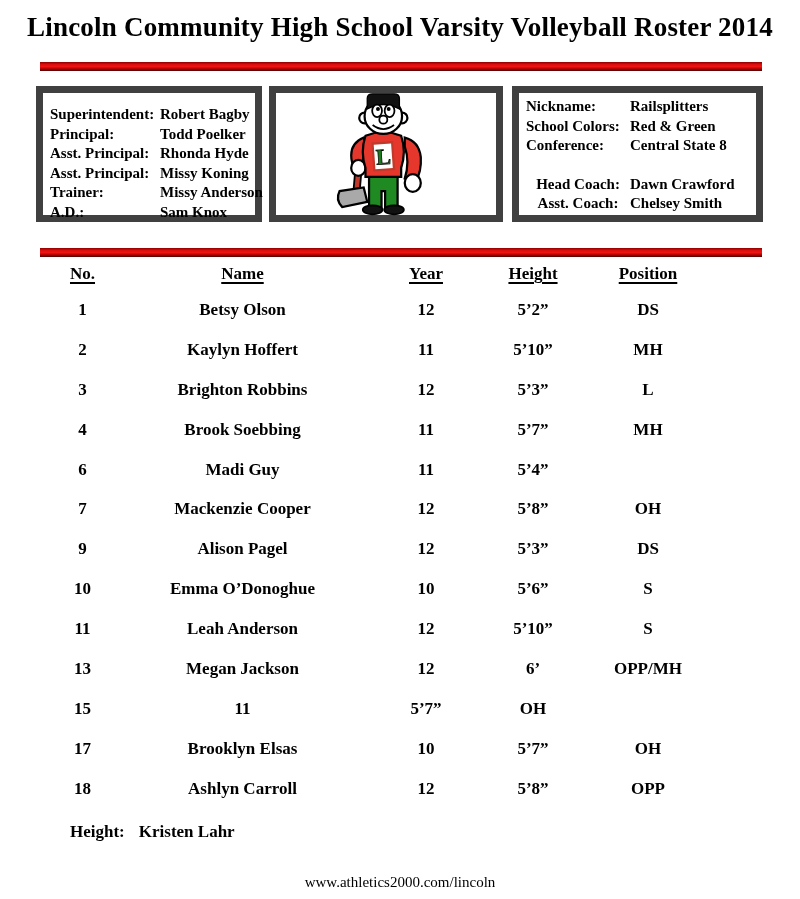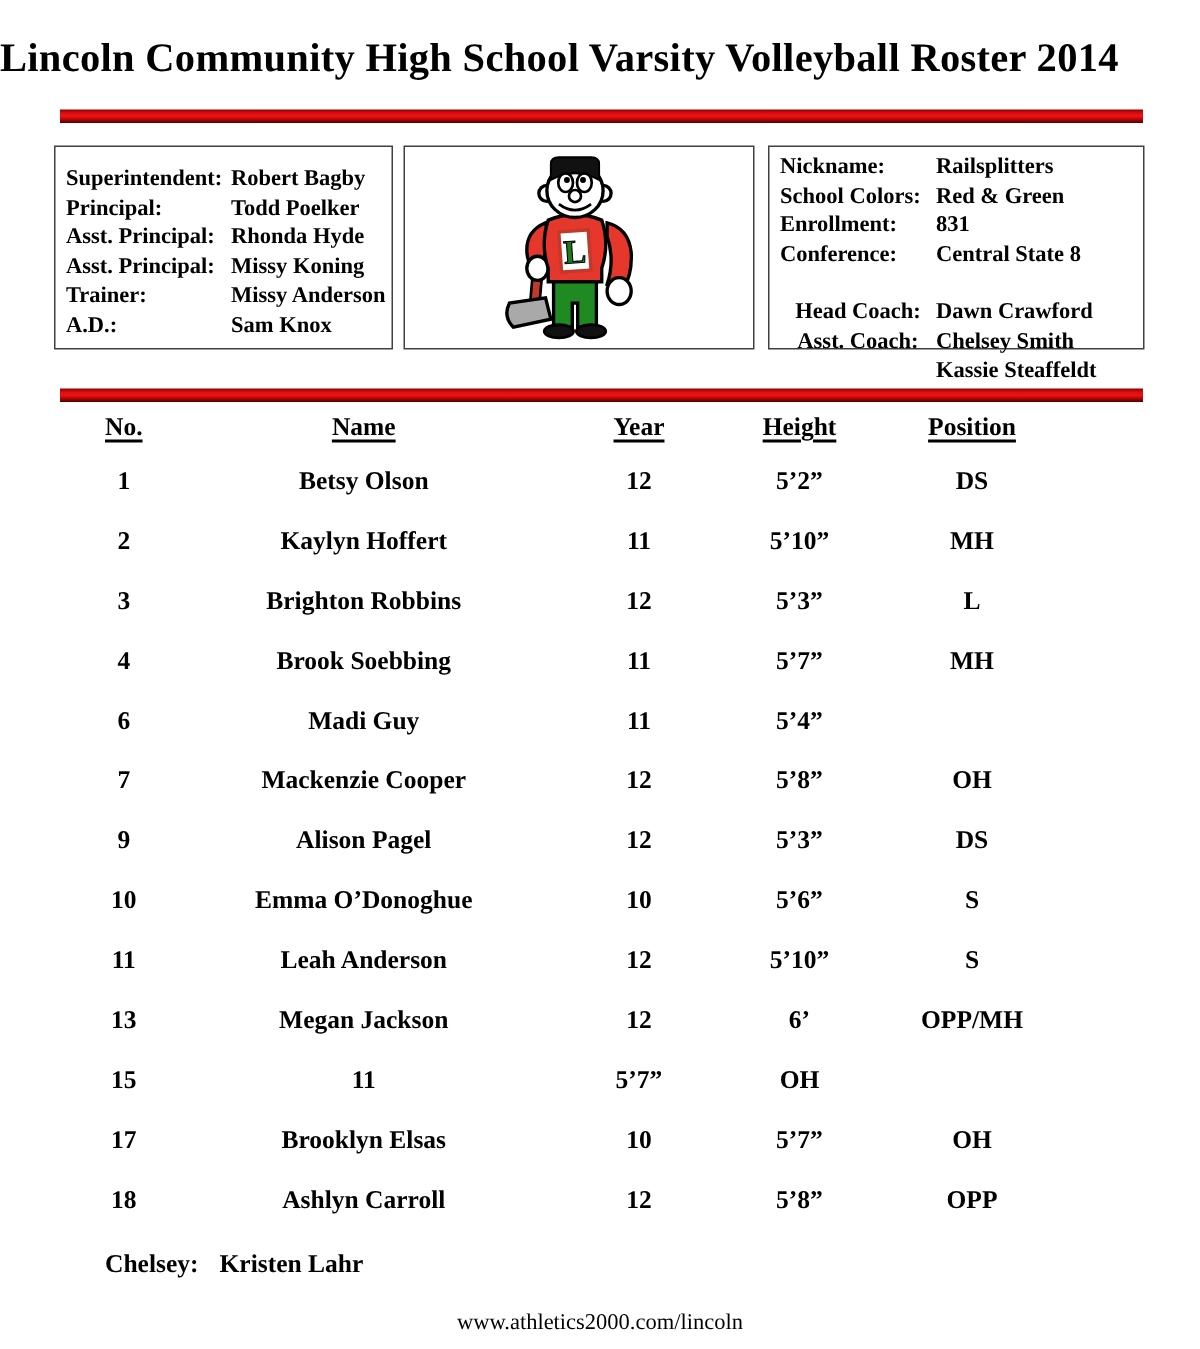--- a/index.html
+++ b/index.html
@@ -5,41 +5,42 @@
   * { margin: 0; padding: 0; box-sizing: border-box; }
   html, body { background: #fff; }
   body {
     width: 800px; height: 899px;
     font-family: "Liberation Serif", "DejaVu Serif", serif;
     color: #000;
     overflow: hidden;
     position: relative;
   }
   .page-title {
-    padding-top: 20px;
+    padding-top: 9px;
+    text-align: center;
     font-size: 27px;
     font-weight: bold;
     line-height: 36px;
     letter-spacing: 0.2px;
   }
   .redbar {
     margin: 0 38px 0 40px;
     height: 9px;
     background: linear-gradient(to bottom, #8e0000 0%, #dd0e0e 28%, #ee1414 50%, #b80505 72%, #4d0000 100%);
   }
   .redbar-1 { margin-top: 17px; }
   .redbar-2 { margin-top: 26px; }
 
   
   .info-row {
     margin: 15px 36px 0 36px;
     height: 136px;
     display: flex;
   }
-  .info-cell { border: 1px solid #404040; height: 136px; background: #fff; }
+  .info-cell { border: 7px solid #404040; height: 136px; background: #fff; }
   .cell-staff   { width: 226px; padding: 12px 2px 0 7px; }
   .cell-mascot  { width: 234px; margin-left: 7px; display: flex; align-items: center; justify-content: center; }
   .cell-school  { width: 251px; margin-left: 9px; padding: 4px 2px 0 7px; }
 
   .kv-line { display: flex; font-weight: bold; font-size: 15px; line-height: 19.5px; white-space: nowrap; }
   .cell-staff  .kv-label { width: 110px; flex: none; }
   .cell-school .kv-label { width: 104px; flex: none; }
   .coach-block { margin-top: 19px; text-align: center; }
 
   
@@ -152,40 +153,32 @@
     <div class="facts-block">
         <div class="kv-line">
           <span class="kv-label">Nickname:</span>
           <span class="kv-value">Railsplitters</span>
         </div>
         <div class="kv-line">
           <span class="kv-label">School Colors:</span>
           <span class="kv-value">Red &amp; Green</span>
         </div>
         <div class="kv-line">
-          <span class="kv-label">Enrollment:</span>
-          <span class="kv-value">831</span>
-        </div>
-        <div class="kv-line">
           <span class="kv-label">Conference:</span>
           <span class="kv-value">Central State 8</span>
         </div>
       </div>
     <div class="coach-block">
         <div class="kv-line">
           <span class="kv-label">Head Coach:</span>
           <span class="kv-value">Dawn Crawford</span>
         </div>
         <div class="kv-line">
           <span class="kv-label">Asst. Coach:</span>
           <span class="kv-value">Chelsey Smith</span>
-        </div>
-        <div class="kv-line">
-          <span class="kv-label"></span>
-          <span class="kv-value">Kassie Steaffeldt</span>
         </div>
       </div>
   </div>
 </div>
 
 <div class="redbar redbar-2"></div>
 
 <div class="roster">
   <div class="trow header-row">
     <div class="tcell">No.</div>
@@ -281,19 +274,19 @@
         <div class="tcell">18</div>
         <div class="tcell">Ashlyn Carroll</div>
         <div class="tcell">12</div>
         <div class="tcell">5’8”</div>
         <div class="tcell">OPP</div>
       </div>
     </div>
 </div>
 
 <div class="manager-line">
-  <span>Chelsey:</span>
+  <span>Height:</span>
   <span class="mname">Kristen Lahr</span>
 </div>
 
 <div class="footer">
   <a href="#">www.athletics2000.com/lincoln</a>
 </div>
 
 </body></html>

